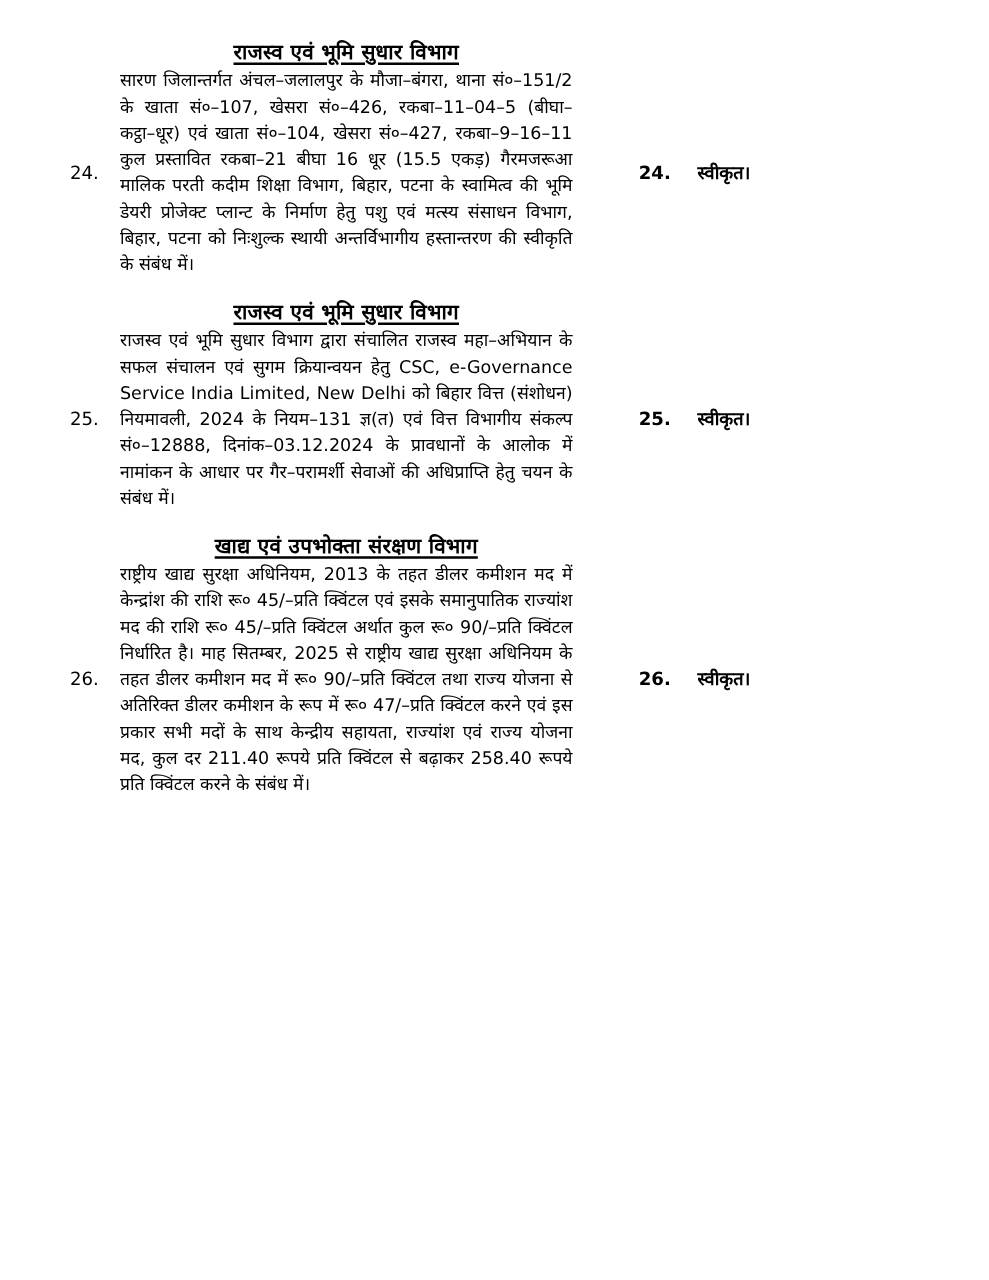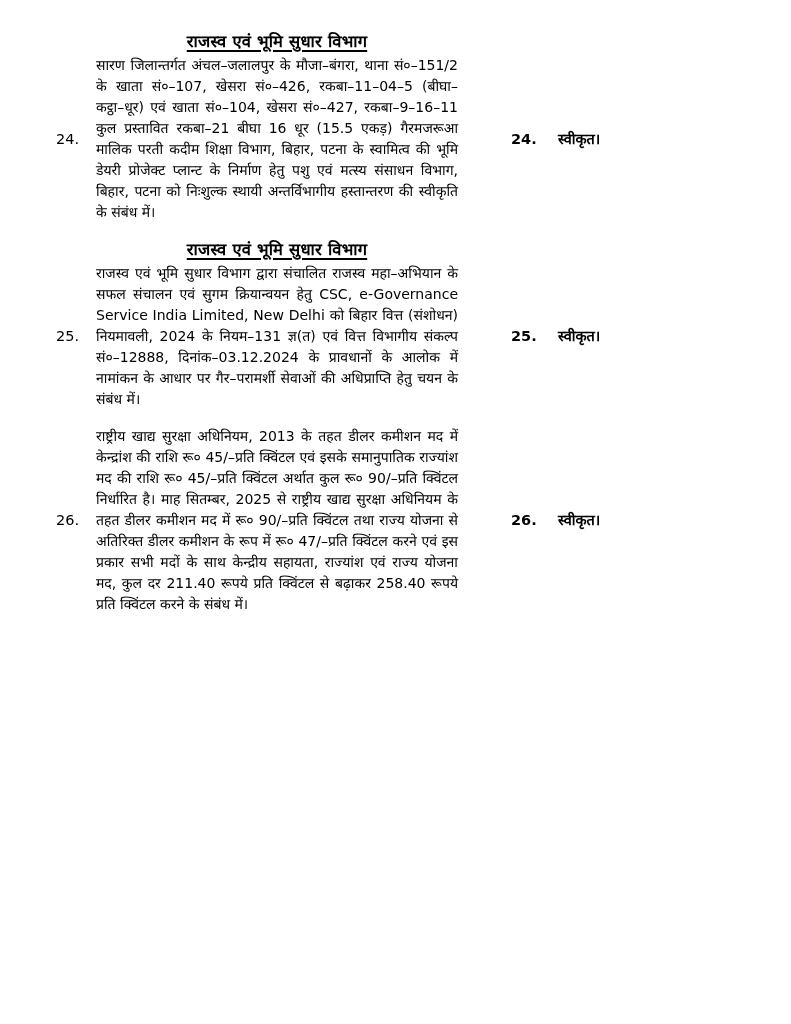--- a/index.html
+++ b/index.html
@@ -93,20 +93,21 @@
       <div class="item-num">25.</div>
       <div class="item-body">राजस्व एवं भूमि सुधार विभाग द्वारा संचालित राजस्व महा–अभियान के सफल संचालन एवं सुगम क्रियान्वयन हेतु CSC, e-Governance Service India Limited, New Delhi को बिहार वित्त (संशोधन) नियमावली, 2024 के नियम–131 ज्ञ(त) एवं वित्त विभागीय संकल्प सं०–12888, दिनांक–03.12.2024 के प्रावधानों के आलोक में नामांकन के आधार पर गैर–परामर्शी सेवाओं की अधिप्राप्ति हेतु चयन के संबंध में।</div>
       <div class="decision">
         <span class="dec-num">25.</span>
         <span class="dec-label">स्वीकृत।</span>
       </div>
     </div>
   </section>
 
   <section class="section">
+    <div class="heading">खाद्य एवं उपभोक्ता संरक्षण विभाग</div>
     <div class="item-row">
       <div class="item-num">26.</div>
       <div class="item-body">राष्ट्रीय खाद्य सुरक्षा अधिनियम, 2013 के तहत डीलर कमीशन मद में केन्द्रांश की राशि रू० 45/–प्रति क्विंटल एवं इसके समानुपातिक राज्यांश मद की राशि रू० 45/–प्रति क्विंटल अर्थात कुल रू० 90/–प्रति क्विंटल निर्धारित है। माह सितम्बर, 2025 से राष्ट्रीय खाद्य सुरक्षा अधिनियम के तहत डीलर कमीशन मद में रू० 90/–प्रति क्विंटल तथा राज्य योजना से अतिरिक्त डीलर कमीशन के रूप में रू० 47/–प्रति क्विंटल करने एवं इस प्रकार सभी मदों के साथ केन्द्रीय सहायता, राज्यांश एवं राज्य योजना मद, कुल दर 211.40 रूपये प्रति क्विंटल से बढ़ाकर 258.40 रूपये प्रति क्विंटल करने के संबंध में।</div>
       <div class="decision">
         <span class="dec-num">26.</span>
         <span class="dec-label">स्वीकृत।</span>
       </div>
     </div>
   </section>
 

